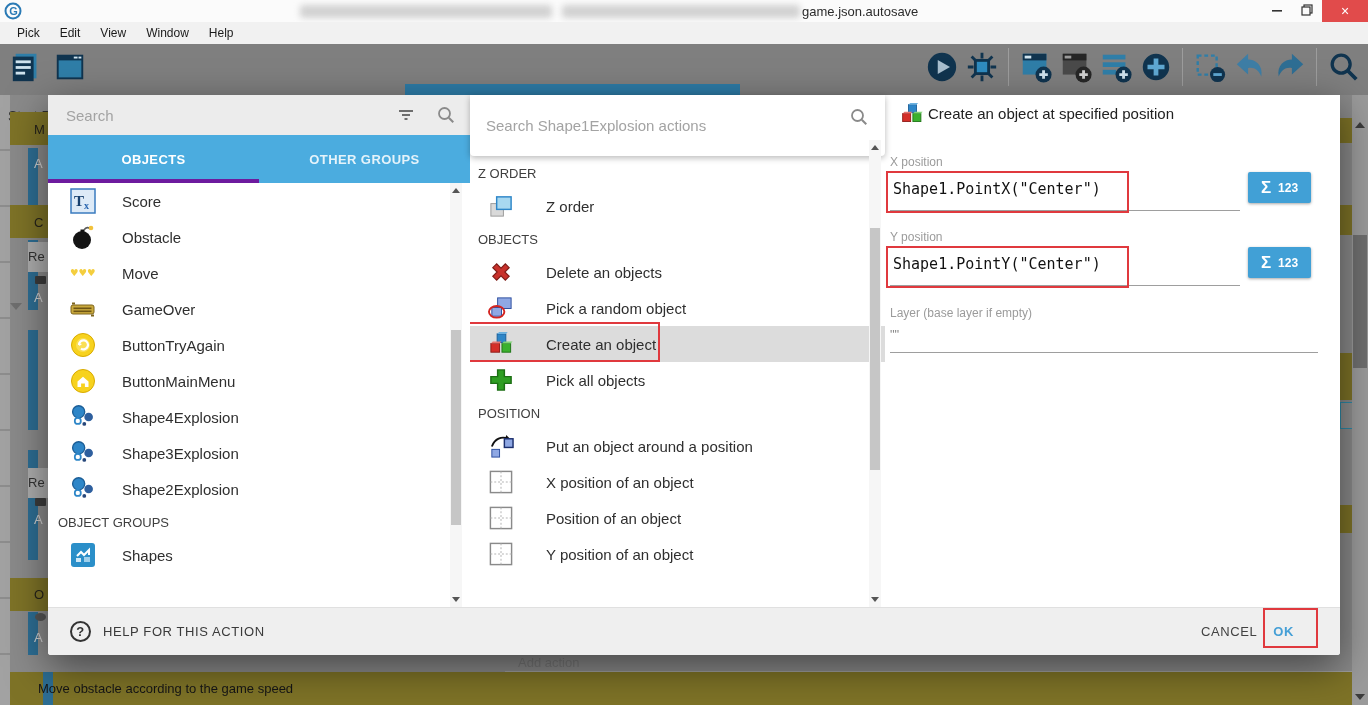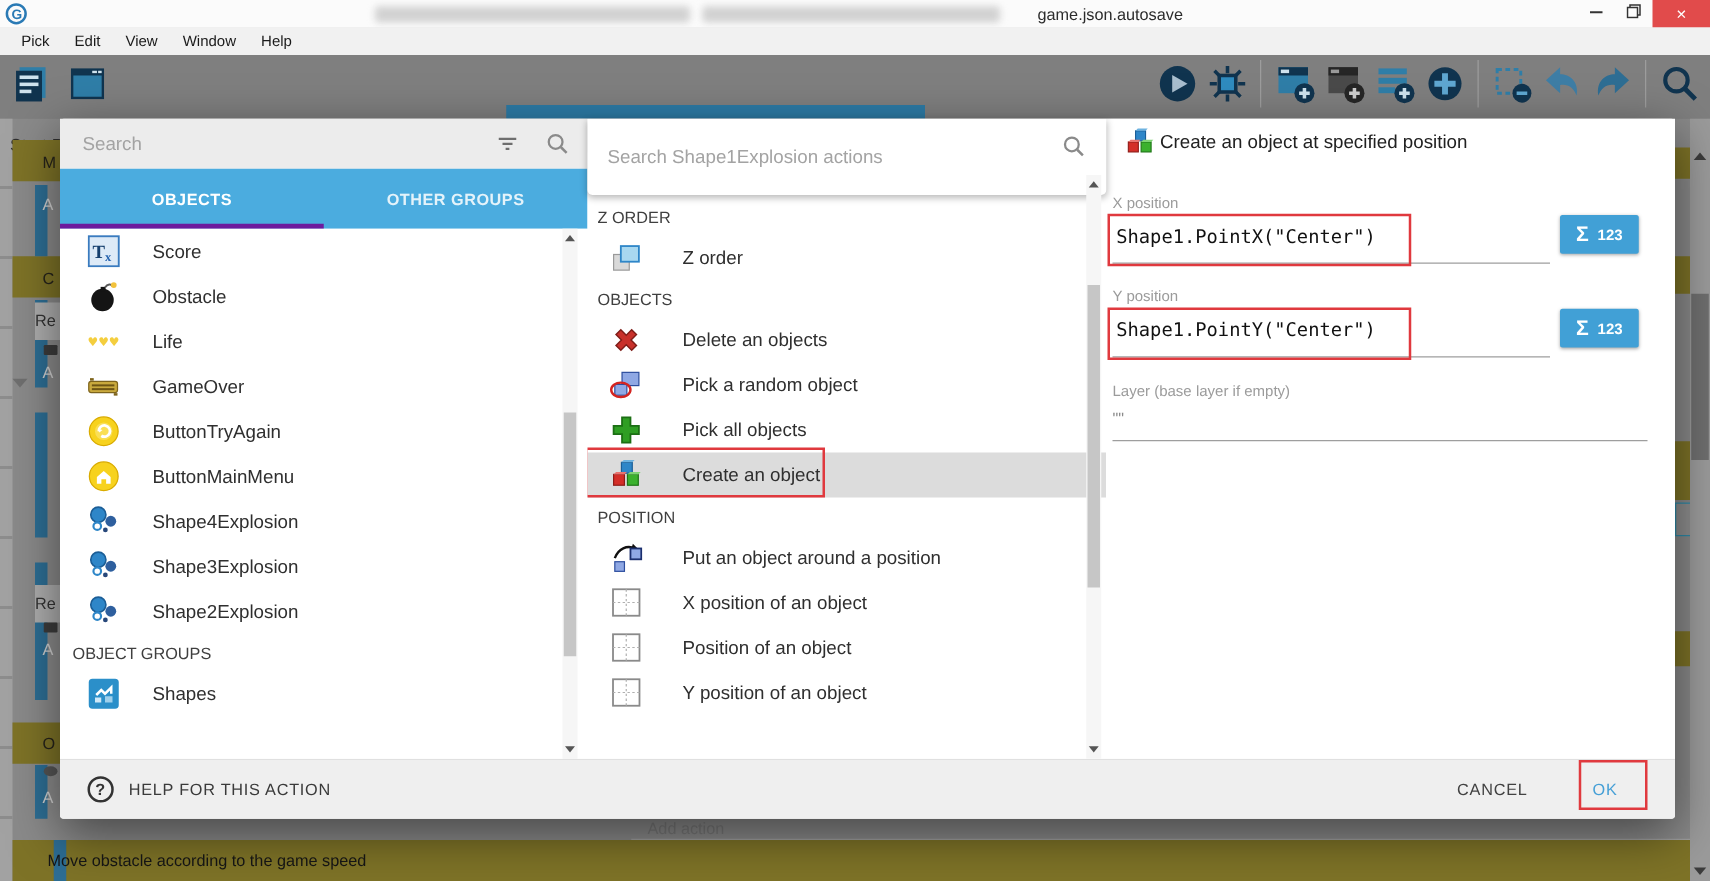--- a/index.html
+++ b/index.html
@@ -3,21 +3,21 @@
 <meta charset="utf-8">
 <style>
   html,body{margin:0;padding:0;background:#555;}
   #screen{position:relative;width:1368px;height:705px;overflow:hidden;
     font-family:"Liberation Sans",sans-serif;background:#8a8a8a;-webkit-font-smoothing:antialiased;}
   .abs{position:absolute;}
   
   #titlebar{left:0;top:0;width:1368px;height:22px;background:#fbfbfb;border-bottom:1px solid #e3e3e3;}
   #app-logo{left:4px;top:2px;width:18px;height:18px;}
   .blurblob{top:5px;height:13px;background:#d2d2d2;border-radius:3px;filter:blur(3px);}
-  #title-text{left:802px;top:4px;font-size:13px;color:#2b2b2b;margin-left:28px;}
+  #title-text{left:802px;top:4px;font-size:13px;color:#2b2b2b;}
   .wbtn{top:0;height:22px;display:flex;align-items:center;justify-content:center;}
   #btn-min{left:1262px;width:30px;}
   #btn-restore{left:1292px;width:30px;}
   #btn-close{left:1322px;width:46px;background:#e14b4b;color:#fff;font-size:14px;}
   #menubar{left:0;top:22px;width:1368px;height:22px;background:#f1f1f1;display:flex;align-items:center;padding-left:8px;box-sizing:border-box;gap:2px;}
   .menu-item{font-size:12px;color:#1a1a1a;padding:2px 9px;}
   
   #toolbar{left:0;top:44px;width:1368px;height:51px;background:#7f7f7f;}
   #toolbar-left{position:absolute;left:8px;top:4px;display:flex;gap:6px;}
   #toolbar-right{position:absolute;right:6px;top:4px;display:flex;align-items:center;gap:3px;}
@@ -107,23 +107,23 @@
   .sigma-btn .num{font-size:12px;font-weight:bold;}
   .p-ann{position:absolute;left:1px;width:243px;height:42px;border:2px solid #e0393e;}
   #layer-value{position:absolute;left:5px;font-family:"Liberation Sans",sans-serif;font-size:13px;color:#8a8a8a;}
   
   #dlg-footer{position:absolute;left:0;top:512px;width:1292px;height:48px;background:#efefef;
      border-top:1px solid #e0e0e0;border-radius:0 0 3px 3px;display:flex;align-items:center;justify-content:space-between;
      padding:0 46px 0 22px;}
   #help-btn{display:flex;align-items:center;gap:12px;font-size:13px;letter-spacing:.6px;color:#3a3a3a;}
   #help-icon{width:21px;height:21px;border:2px solid #333;border-radius:50%;display:flex;align-items:center;justify-content:center;
      font-size:13px;font-weight:bold;color:#333;}
-  #footer-right{display:flex;align-items:center;gap:52px;position:relative;}
+  #footer-right{display:flex;align-items:center;gap:16px;position:relative;}
   #cancel-btn{font-size:13px;letter-spacing:.6px;color:#424242;}
-  #ok-btn{font-size:13px;letter-spacing:.6px;color:#459fd6;font-weight:normal;}
+  #ok-btn{font-size:13px;letter-spacing:.6px;color:#459fd6;font-weight:bold;}
   #ok-ann{position:absolute;right:-24px;top:-16px;width:55px;height:40px;border:2px solid #e0393e;}
 </style>
 </head>
 <body>
 
 <div id="screen">
 
   <div id="titlebar" class="abs">
     <span id="app-logo" class="abs"><svg viewBox="0 0 18 18">
           <circle cx="9" cy="9" r="7.5" fill="none" stroke="#2a7ab5" stroke-width="2"></circle>
@@ -341,21 +341,21 @@
               </svg>
             </span>
             <span>Obstacle</span>
           </div>
           <div class="lrow">
             <span class="licon">
               <svg viewBox="0 0 30 26">
                 <text x="0" y="17" font-size="11" fill="#f4ce3e" font-family="DejaVu Sans,sans-serif">♥♥♥</text>
               </svg>
             </span>
-            <span>Life</span>
+            <span>Move</span>
           </div>
           <div class="lrow">
             <span class="licon">
               <svg viewBox="0 0 26 26">
                 <rect x="1" y="9" width="23" height="9" rx="2" fill="#c9a93d" stroke="#7e641c"></rect>
                 <rect x="3.5" y="11.5" width="18" height="1.6" fill="#6e5514"></rect>
                 <rect x="3.5" y="14.5" width="18" height="1.6" fill="#6e5514"></rect>
                 <rect x="2" y="6.5" width="3" height="2" fill="#7e641c"></rect>
                 <rect x="21" y="18.5" width="3" height="2" fill="#7e641c"></rect>
               </svg>
@@ -470,41 +470,41 @@
           <div class="lrow">
             <span class="licon">
               <svg viewBox="0 0 27 27">
                 <rect x="10" y="3" width="14" height="11" fill="#8fa8e4" stroke="#2d4e9e"></rect>
                 <rect x="4" y="13" width="10" height="9" fill="#8fa8e4" stroke="#2d4e9e"></rect>
                 <ellipse cx="9" cy="17.5" rx="8" ry="6" fill="none" stroke="#d42420" stroke-width="2"></ellipse>
               </svg>
             </span>
             <span>Pick a random object</span>
           </div>
-          <div class="lrow">
-            <span class="licon">
-              <svg viewBox="0 0 27 27">
-                <path d="M10 3h7v7h7v7h-7v7h-7v-7H3v-7h7z" fill="#2f9e23" stroke="#1c6f14" stroke-width="1.5"></path>
-              </svg>
-            </span>
-            <span>Pick all objects</span>
-          </div>
           <div class="lrow selected">
             <span class="licon">
               <svg viewBox="0 0 27 27">
                 <rect x="9.5" y="3" width="9" height="9" fill="#2e86c8" stroke="#1b5e97"></rect>
                 <path d="M9.5 3l2-2h9l-2 2z" fill="#6db2e0"></path>
                 <rect x="3" y="13" width="9" height="9" fill="#d42e28" stroke="#8e1c18"></rect>
                 <path d="M3 13l2-2h9l-2 2z" fill="#e9736f"></path>
                 <rect x="14.5" y="13" width="9" height="9" fill="#3bb12e" stroke="#1f7517"></rect>
                 <path d="M14.5 13l2-2h9l-2 2z" fill="#7fd375"></path>
               </svg>
             </span>
             <span>Create an object</span>
             <div class="ann"></div>
+          </div>
+          <div class="lrow">
+            <span class="licon">
+              <svg viewBox="0 0 27 27">
+                <path d="M10 3h7v7h7v7h-7v7h-7v-7H3v-7h7z" fill="#2f9e23" stroke="#1c6f14" stroke-width="1.5"></path>
+              </svg>
+            </span>
+            <span>Pick all objects</span>
           </div>
           <div class="lheader">POSITION</div>
           <div class="lrow">
             <span class="licon">
               <svg viewBox="0 0 27 27">
                 <path d="M4 14C7 6 14 3 21 6" fill="none" stroke="#111" stroke-width="2"></path>
                 <path d="M19 2l4 4-5.5 1z" fill="#111"></path>
                 <rect x="17" y="6" width="9" height="9" fill="#8fa8e4" stroke="#1b2f6e" stroke-width="1.5"></rect>
                 <rect x="4" y="17" width="8" height="8" fill="#8fa8e4" stroke="#2d4e9e"></rect>
               </svg>

